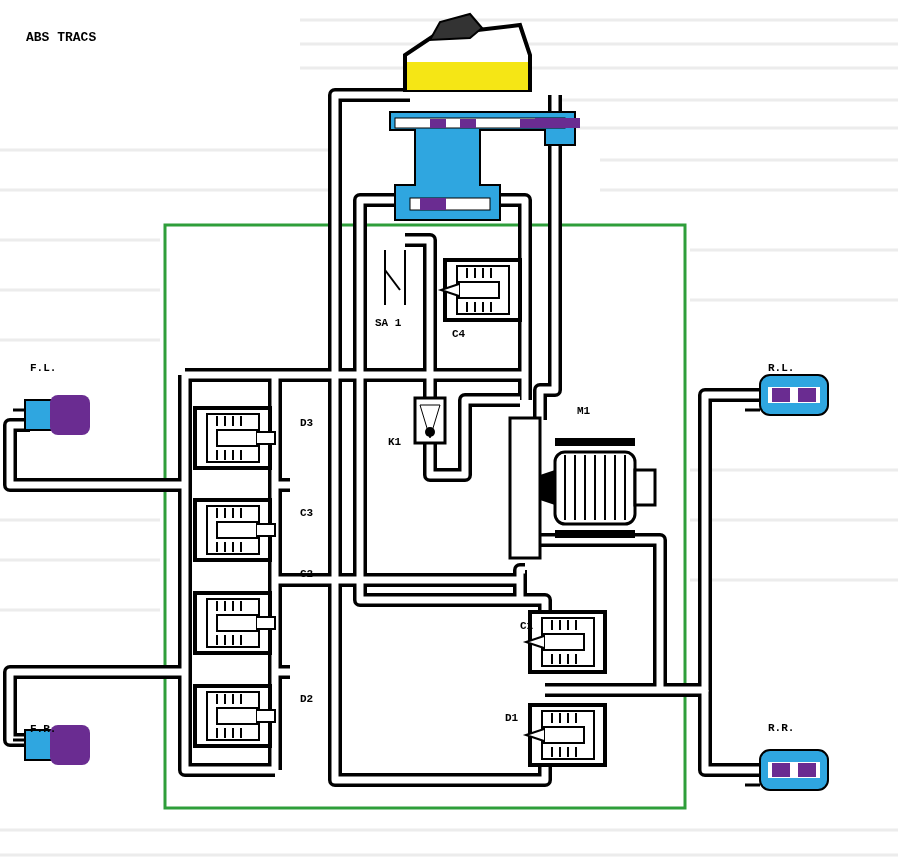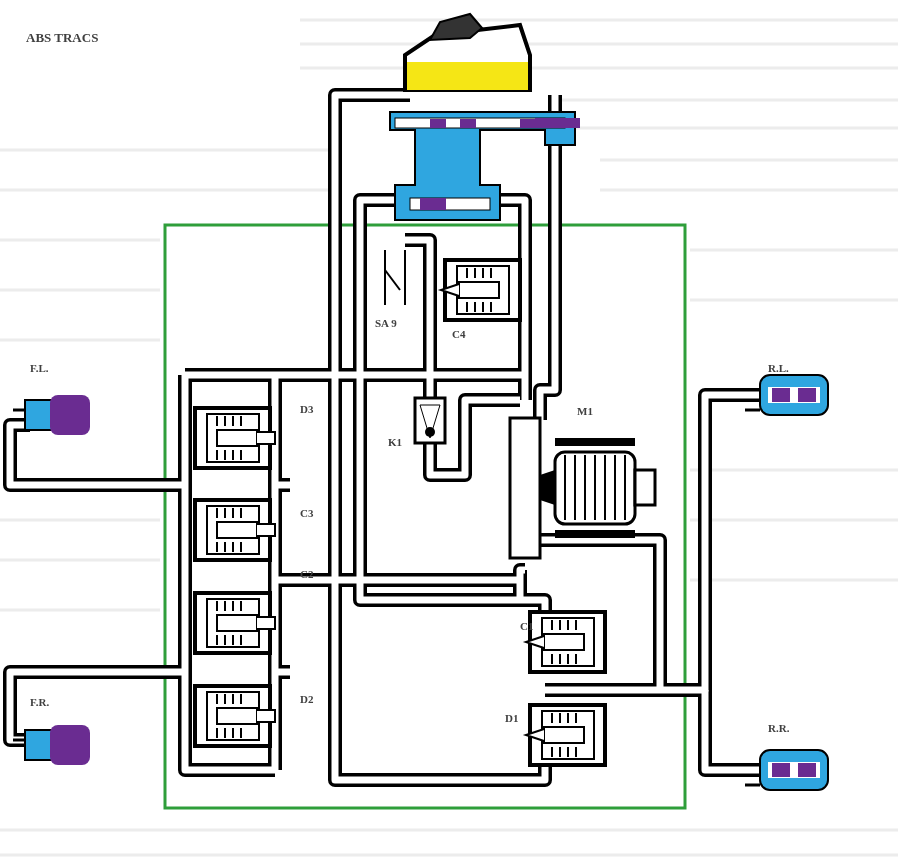--- a/index.html
+++ b/index.html
@@ -1,20 +1,20 @@
 <!DOCTYPE html>
 <html><head>
 <meta charset="utf-8">
 <style>
   html, body { margin: 0; padding: 0; background: #ffffff; }
   body { width: 898px; height: 868px; position: relative; overflow: hidden;
          font-family: "Liberation Sans", sans-serif; }
   #bg { position: absolute; left: 0; top: 0; width: 898px; height: 868px; }
-  .lbl { position: absolute; font-family: Liberation Serif, serif; font-weight: bold;
-         font-size: 11px; color: #404040; white-space: nowrap; }
+  .lbl { position: absolute; font-family: Liberation Mono, monospace; font-weight: bold;
+         font-size: 11px; color: #000000; white-space: nowrap; }
   .title { font-size: 13px; }
 </style>
 </head>
 <body>
 
 <svg id="bg" viewBox="0 0 898 868" xmlns="http://www.w3.org/2000/svg">
 
   <g stroke="#ececec" stroke-width="3">
     <line x1="300" y1="20" x2="898" y2="20"></line>
       <line x1="300" y1="44" x2="898" y2="44"></line>
@@ -255,26 +255,26 @@
         <rect x="760" y="750" width="68" height="40" rx="10" fill="#2fa6e0" stroke="#000" stroke-width="2"></rect>
         <rect x="768" y="762" width="52" height="16" fill="#fff"></rect>
         <rect x="772" y="763" width="18" height="14" fill="#6a2c91"></rect>
         <rect x="798" y="763" width="18" height="14" fill="#6a2c91"></rect>
         <line x1="745" y1="785" x2="760" y2="785" stroke="#000" stroke-width="3"></line>
       </g>
     </g>
 </svg>
 
 <div class="lbl title" style="left:26px;top:30px">ABS TRACS</div>
-<div class="lbl" style="left:375px;top:317px">SA 9</div>
+<div class="lbl" style="left:375px;top:317px">SA 1</div>
 <div class="lbl" style="left:452px;top:328px">C4</div>
-<div class="lbl" style="left:300px;top:403px">D3</div>
+<div class="lbl" style="left:300px;top:417px">D3</div>
 <div class="lbl" style="left:300px;top:507px">C3</div>
 <div class="lbl" style="left:300px;top:568px">C2</div>
 <div class="lbl" style="left:300px;top:693px">D2</div>
 <div class="lbl" style="left:520px;top:620px">C1</div>
 <div class="lbl" style="left:505px;top:712px">D1</div>
 <div class="lbl" style="left:388px;top:436px">K1</div>
 <div class="lbl" style="left:577px;top:405px">M1</div>
 <div class="lbl" style="left:30px;top:362px">F.L.</div>
-<div class="lbl" style="left:30px;top:696px">F.R.</div>
+<div class="lbl" style="left:30px;top:723px">F.R.</div>
 <div class="lbl" style="left:768px;top:362px">R.L.</div>
 <div class="lbl" style="left:768px;top:722px">R.R.</div>
 
 </body></html>

